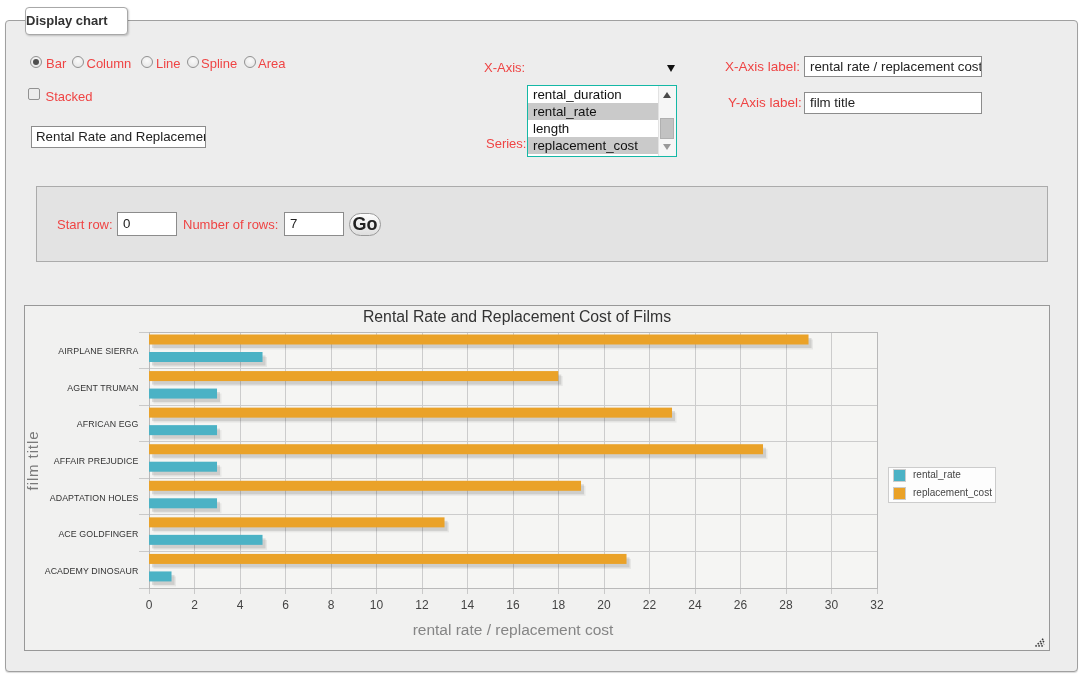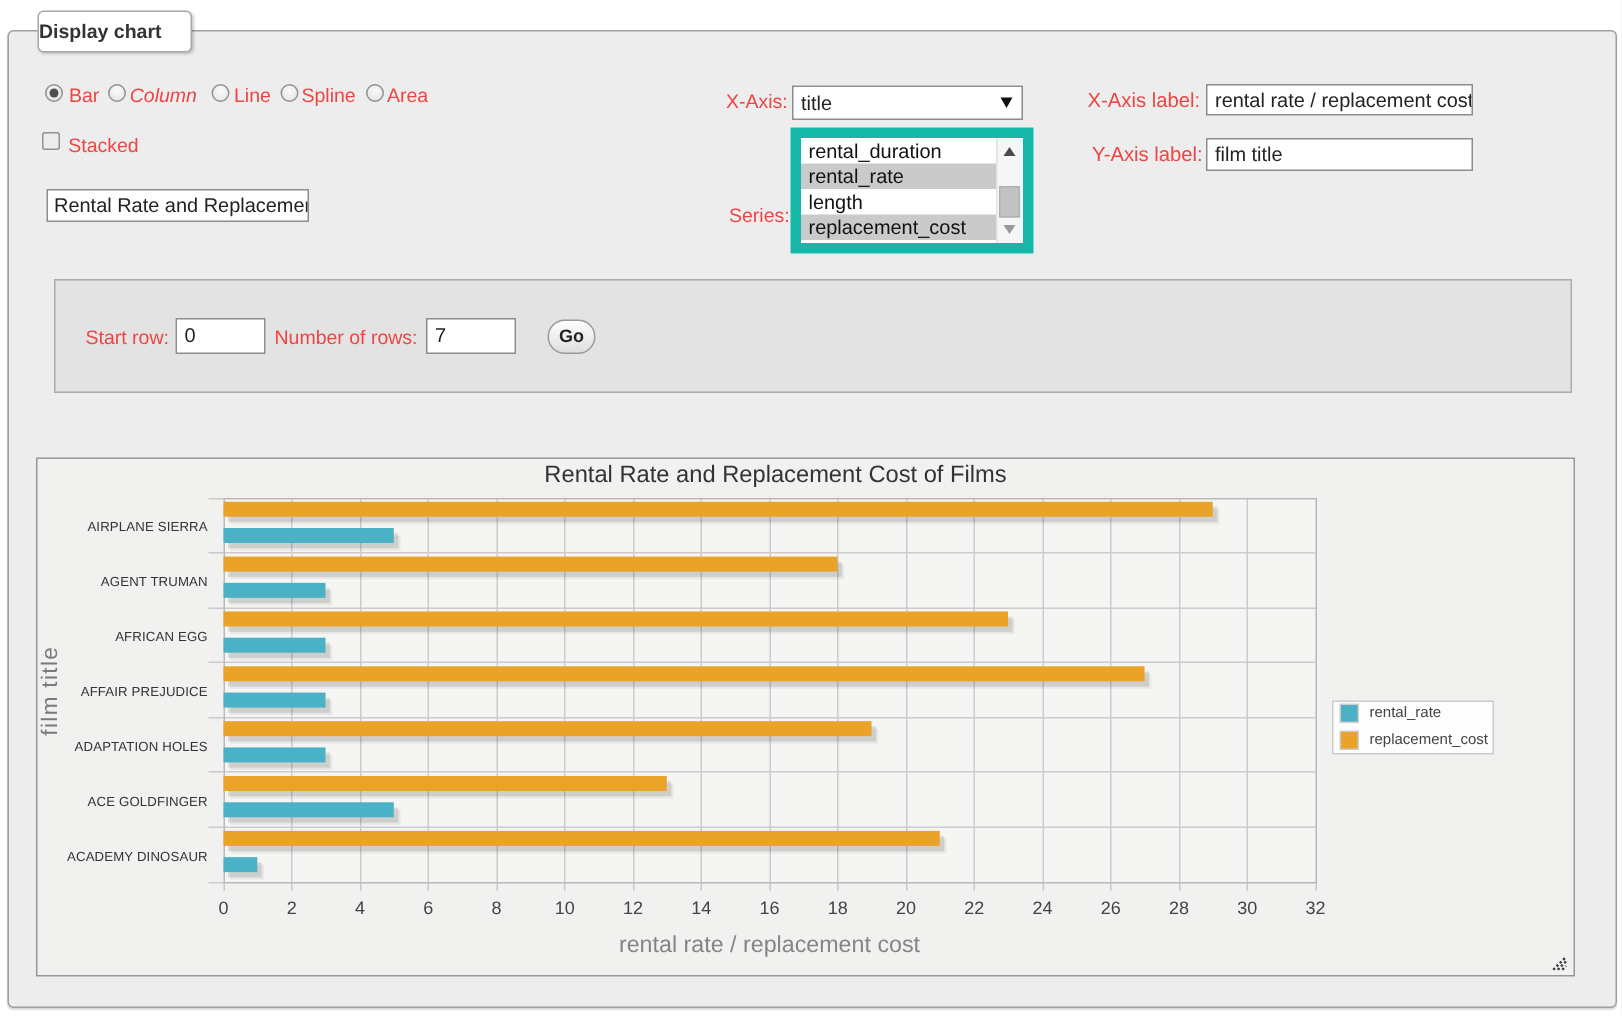--- a/index.html
+++ b/index.html
@@ -7,53 +7,52 @@
   #page{position:relative;width:1081px;height:681px;}
   .abs{position:absolute;}
   #fs{left:5px;top:20px;width:1071px;height:650px;background:#ededed;border:1px solid #a0a0a0;border-radius:4px;box-shadow:0 1px 1px rgba(0,0,0,0.15);}
   #legendbox{left:25px;top:7px;width:101px;height:26px;background:#ffffff;border:1px solid #a8a8a8;border-radius:4px;box-shadow:1px 1px 2px rgba(0,0,0,0.2);font-weight:bold;font-size:13px;color:#333;line-height:26px;text-align:left;}
   .lbl{font-size:13px;color:#ef4444;}
   .radio{width:10px;height:10px;border:1px solid #919191;border-radius:50%;background:radial-gradient(circle at 50% 35%, #fafafa, #e2e2e2);}
   .radio .dot{position:absolute;left:2px;top:2px;width:6px;height:6px;border-radius:50%;background:#4e4e4e;}
   .checkbox{width:10px;height:10px;border:1px solid #919191;border-radius:2px;background:#ececec;}
   .tinput{background:#fff;border:1px solid #8c8c8c;font-size:13.3px;color:#222;white-space:nowrap;overflow:hidden;padding:0 0 0 4px;border-radius:0;}
   #greybox{left:36px;top:186px;width:1010px;height:74px;background:#e3e3e3;border:1px solid #ababab;}
-  #gobtn{left:365px;top:213px;width:30px;height:21px;border:1px solid #9a9a9a;border-radius:11.5px;background:linear-gradient(#fdfdfd,#e8e8e8 70%,#dedede);font-size:12px;font-weight:bold;color:#222;text-align:center;line-height:21px;}
+  #gobtn{left:349px;top:213px;width:30px;height:21px;border:1px solid #9a9a9a;border-radius:11.5px;background:linear-gradient(#fdfdfd,#e8e8e8 70%,#dedede);font-size:18px;font-weight:bold;color:#222;text-align:center;line-height:21px;}
   #chartbox{left:24px;top:305px;width:1024px;height:344px;background:#f1f1f0;border:1px solid #989898;}
 </style>
 </head>
 <body>
 <div id="page">
   <div id="fs" class="abs"></div>
   <div id="legendbox" class="abs">Display chart</div>
 
   <div class="abs radio" style="left:30px;top:56px;">
       <div class="dot"></div>
     </div>
   <div class="abs lbl" style="left:46px;top:56px;">Bar</div>
   <div class="abs radio" style="left:72px;top:56px;"></div>
-  <div class="abs lbl" style="left:86.5px;top:56px;font-style:italic;">Column</div>
+  <div class="abs lbl" style="left:86.5px;top:56px;">Column</div>
   <div class="abs radio" style="left:141px;top:56px;"></div>
   <div class="abs lbl" style="left:156px;top:56px;">Line</div>
   <div class="abs radio" style="left:187px;top:56px;"></div>
   <div class="abs lbl" style="left:201px;top:56px;">Spline</div>
   <div class="abs radio" style="left:243.5px;top:56px;"></div>
   <div class="abs lbl" style="left:258px;top:56px;">Area</div>
 
   <div class="abs checkbox" style="left:28px;top:88px;"></div>
   <div class="abs lbl" style="left:45.5px;top:89px;">Stacked</div>
 
   <div class="abs tinput" style="left:31px;top:126px;width:169px;height:20px;line-height:20px;">Rental Rate and Replacement Cost of Films</div>
 
   <div class="abs lbl" style="left:484px;top:60px;">X-Axis:</div>
-  <div class="abs tinput" style="left:528px;top:57px;width:147px;height:21px;line-height:21px;padding-left:5px;">title</div>
   <div class="abs" style="left:667px;top:65px;width:0;height:0;border-left:4.5px solid transparent;border-right:4.5px solid transparent;border-top:7px solid #111;"></div>
 
   <div class="abs lbl" style="left:486px;top:136px;">Series:</div>
-  <div class="abs" style="left:527px;top:85px;width:148px;height:70px;background:#fff;border:7px solid #14b8a6;overflow:hidden;">
+  <div class="abs" style="left:527px;top:85px;width:148px;height:70px;background:#fff;border:1px solid #14b8a6;overflow:hidden;">
     <div style="font-size:13.3px;color:#111;line-height:17px;padding-left:5px;">rental_duration</div>
     <div style="font-size:13.3px;color:#111;line-height:17px;padding-left:5px;background:#cacaca;">rental_rate</div>
     <div style="font-size:13.3px;color:#111;line-height:17px;padding-left:5px;">length</div>
     <div style="font-size:13.3px;color:#111;line-height:17px;padding-left:5px;background:#cacaca;">replacement_cost</div>
 
     <div style="position:absolute;right:0;top:0;width:17px;height:70px;background:#f6f6f6;border-left:1px solid #e2e2e2;"></div>
     <div style="position:absolute;right:5px;top:6px;width:0;height:0;border-left:4px solid transparent;border-right:4px solid transparent;border-bottom:6px solid #4a4a4a;"></div>
     <div style="position:absolute;right:2px;top:32px;width:12px;height:19px;background:#c2c2c2;border:1px solid #b0b0b0;"></div>
     <div style="position:absolute;right:5px;bottom:6px;width:0;height:0;border-left:4px solid transparent;border-right:4px solid transparent;border-top:6px solid #999999;"></div>
   </div>

